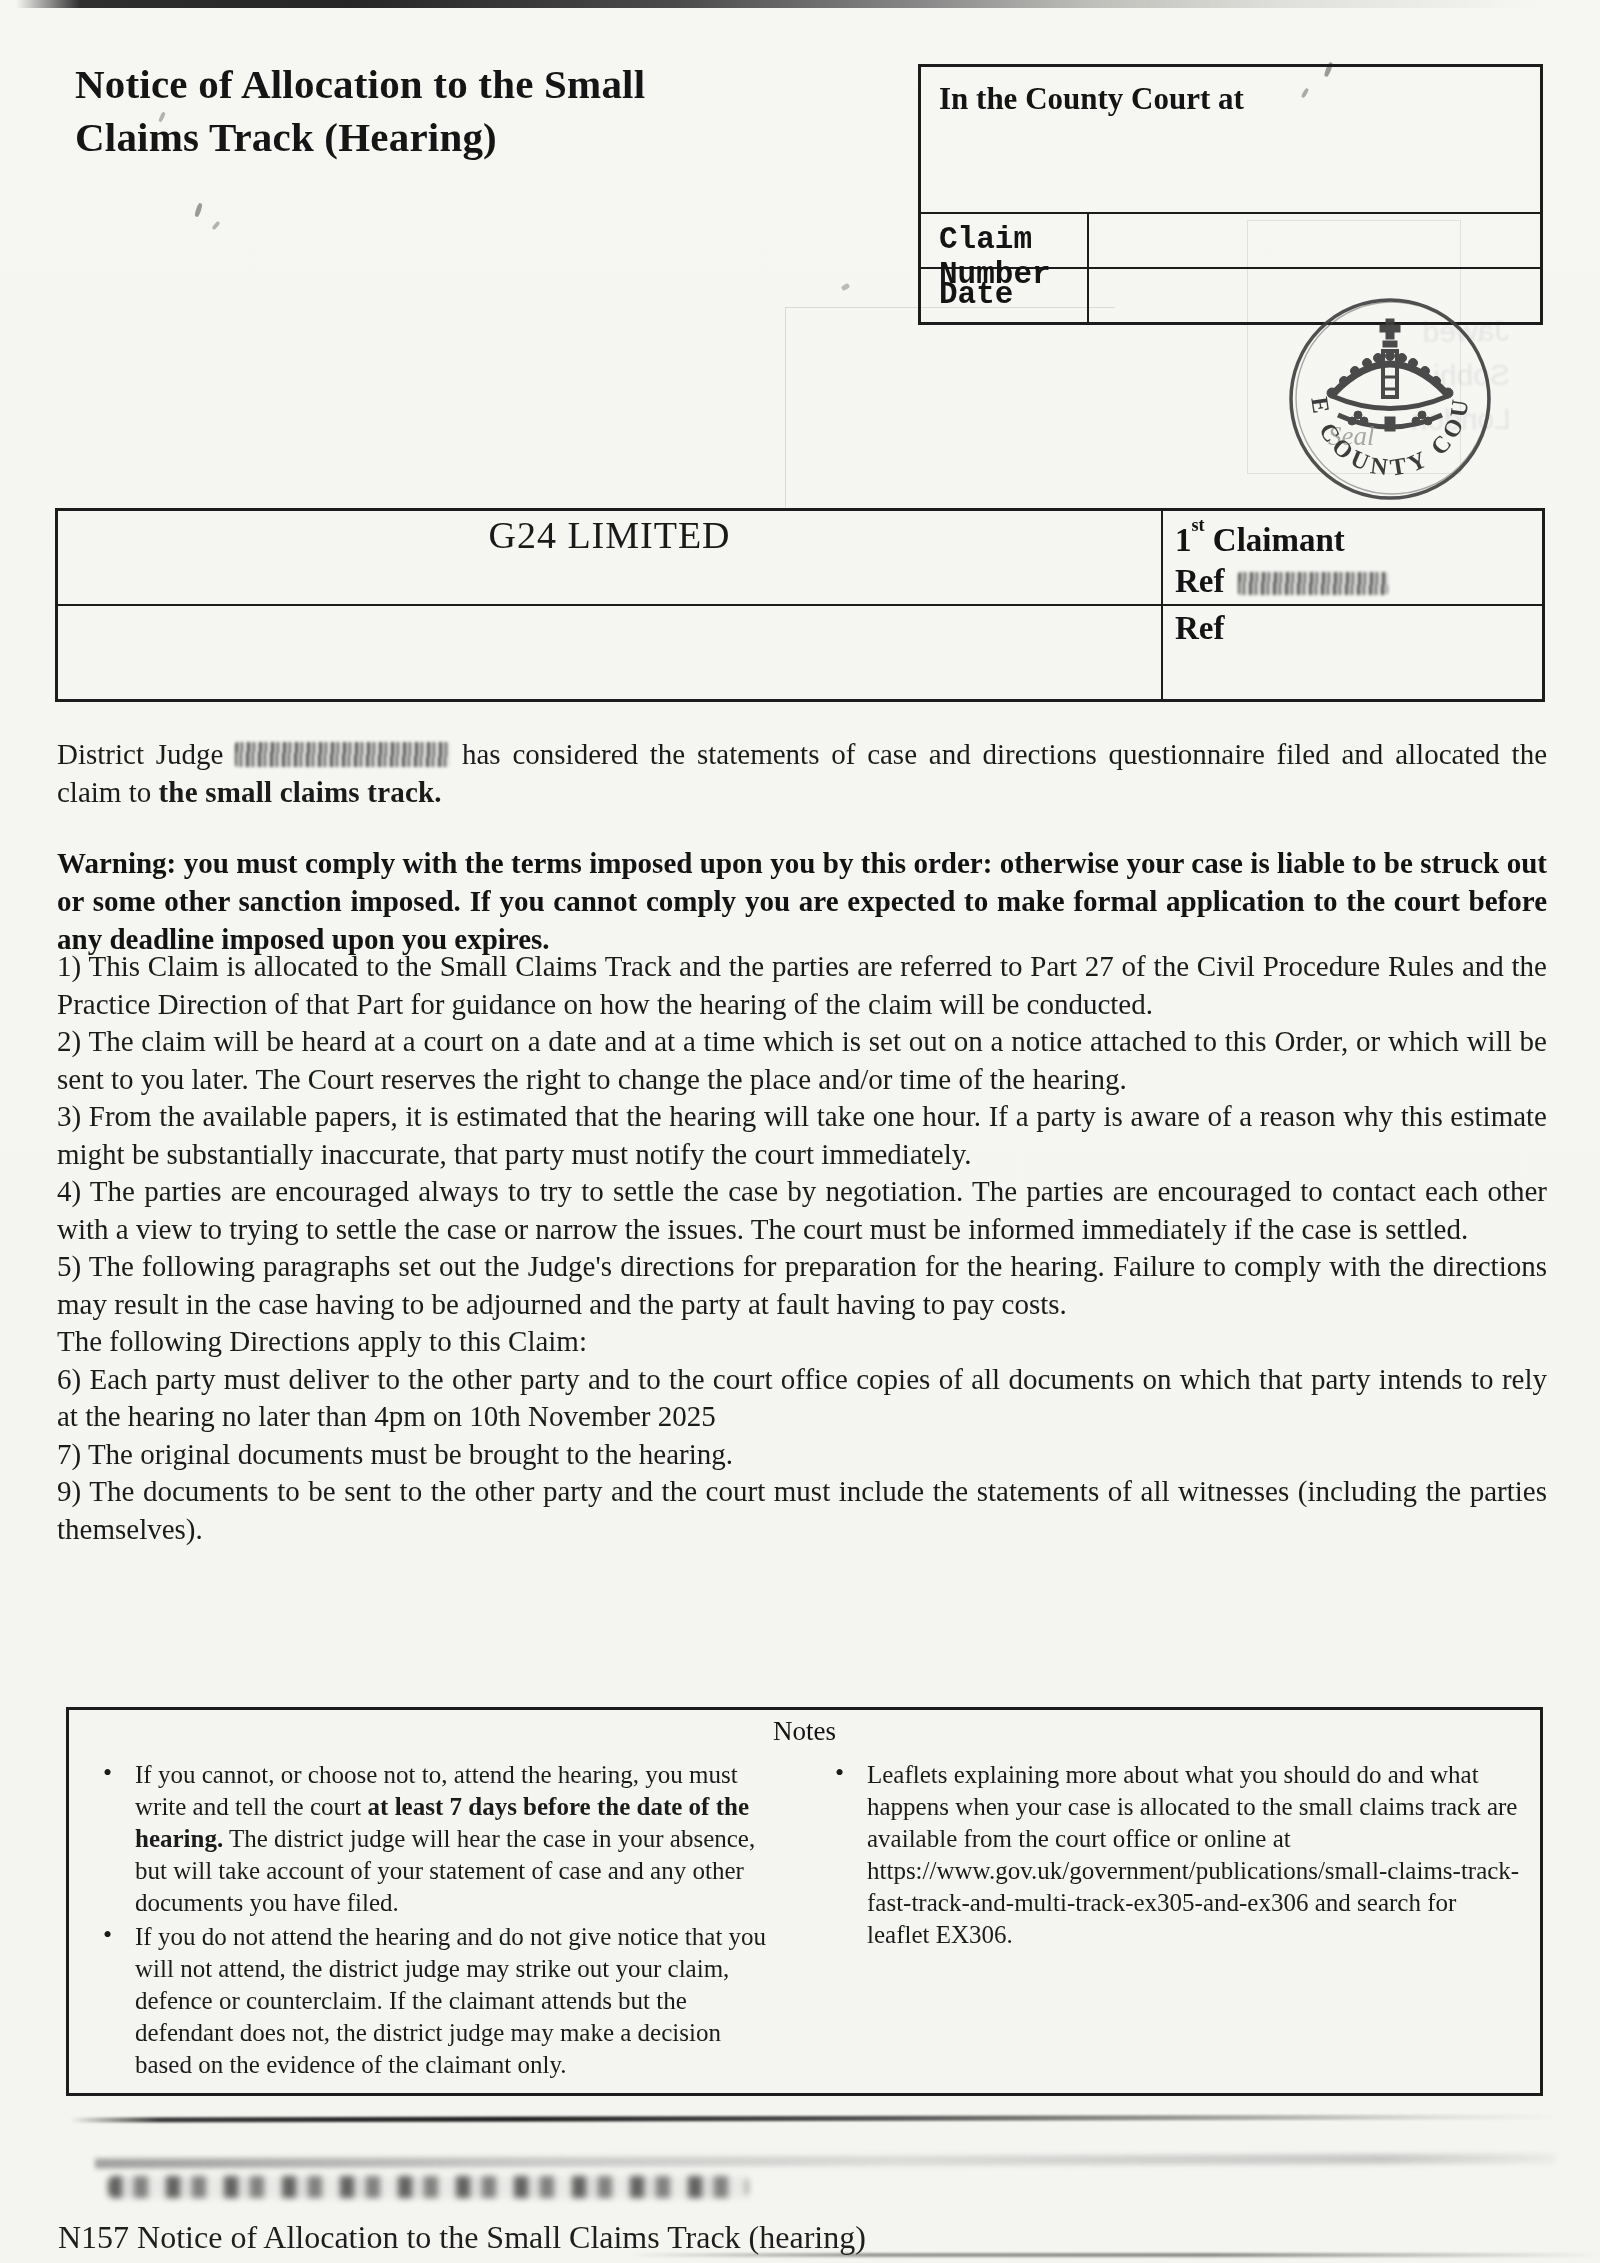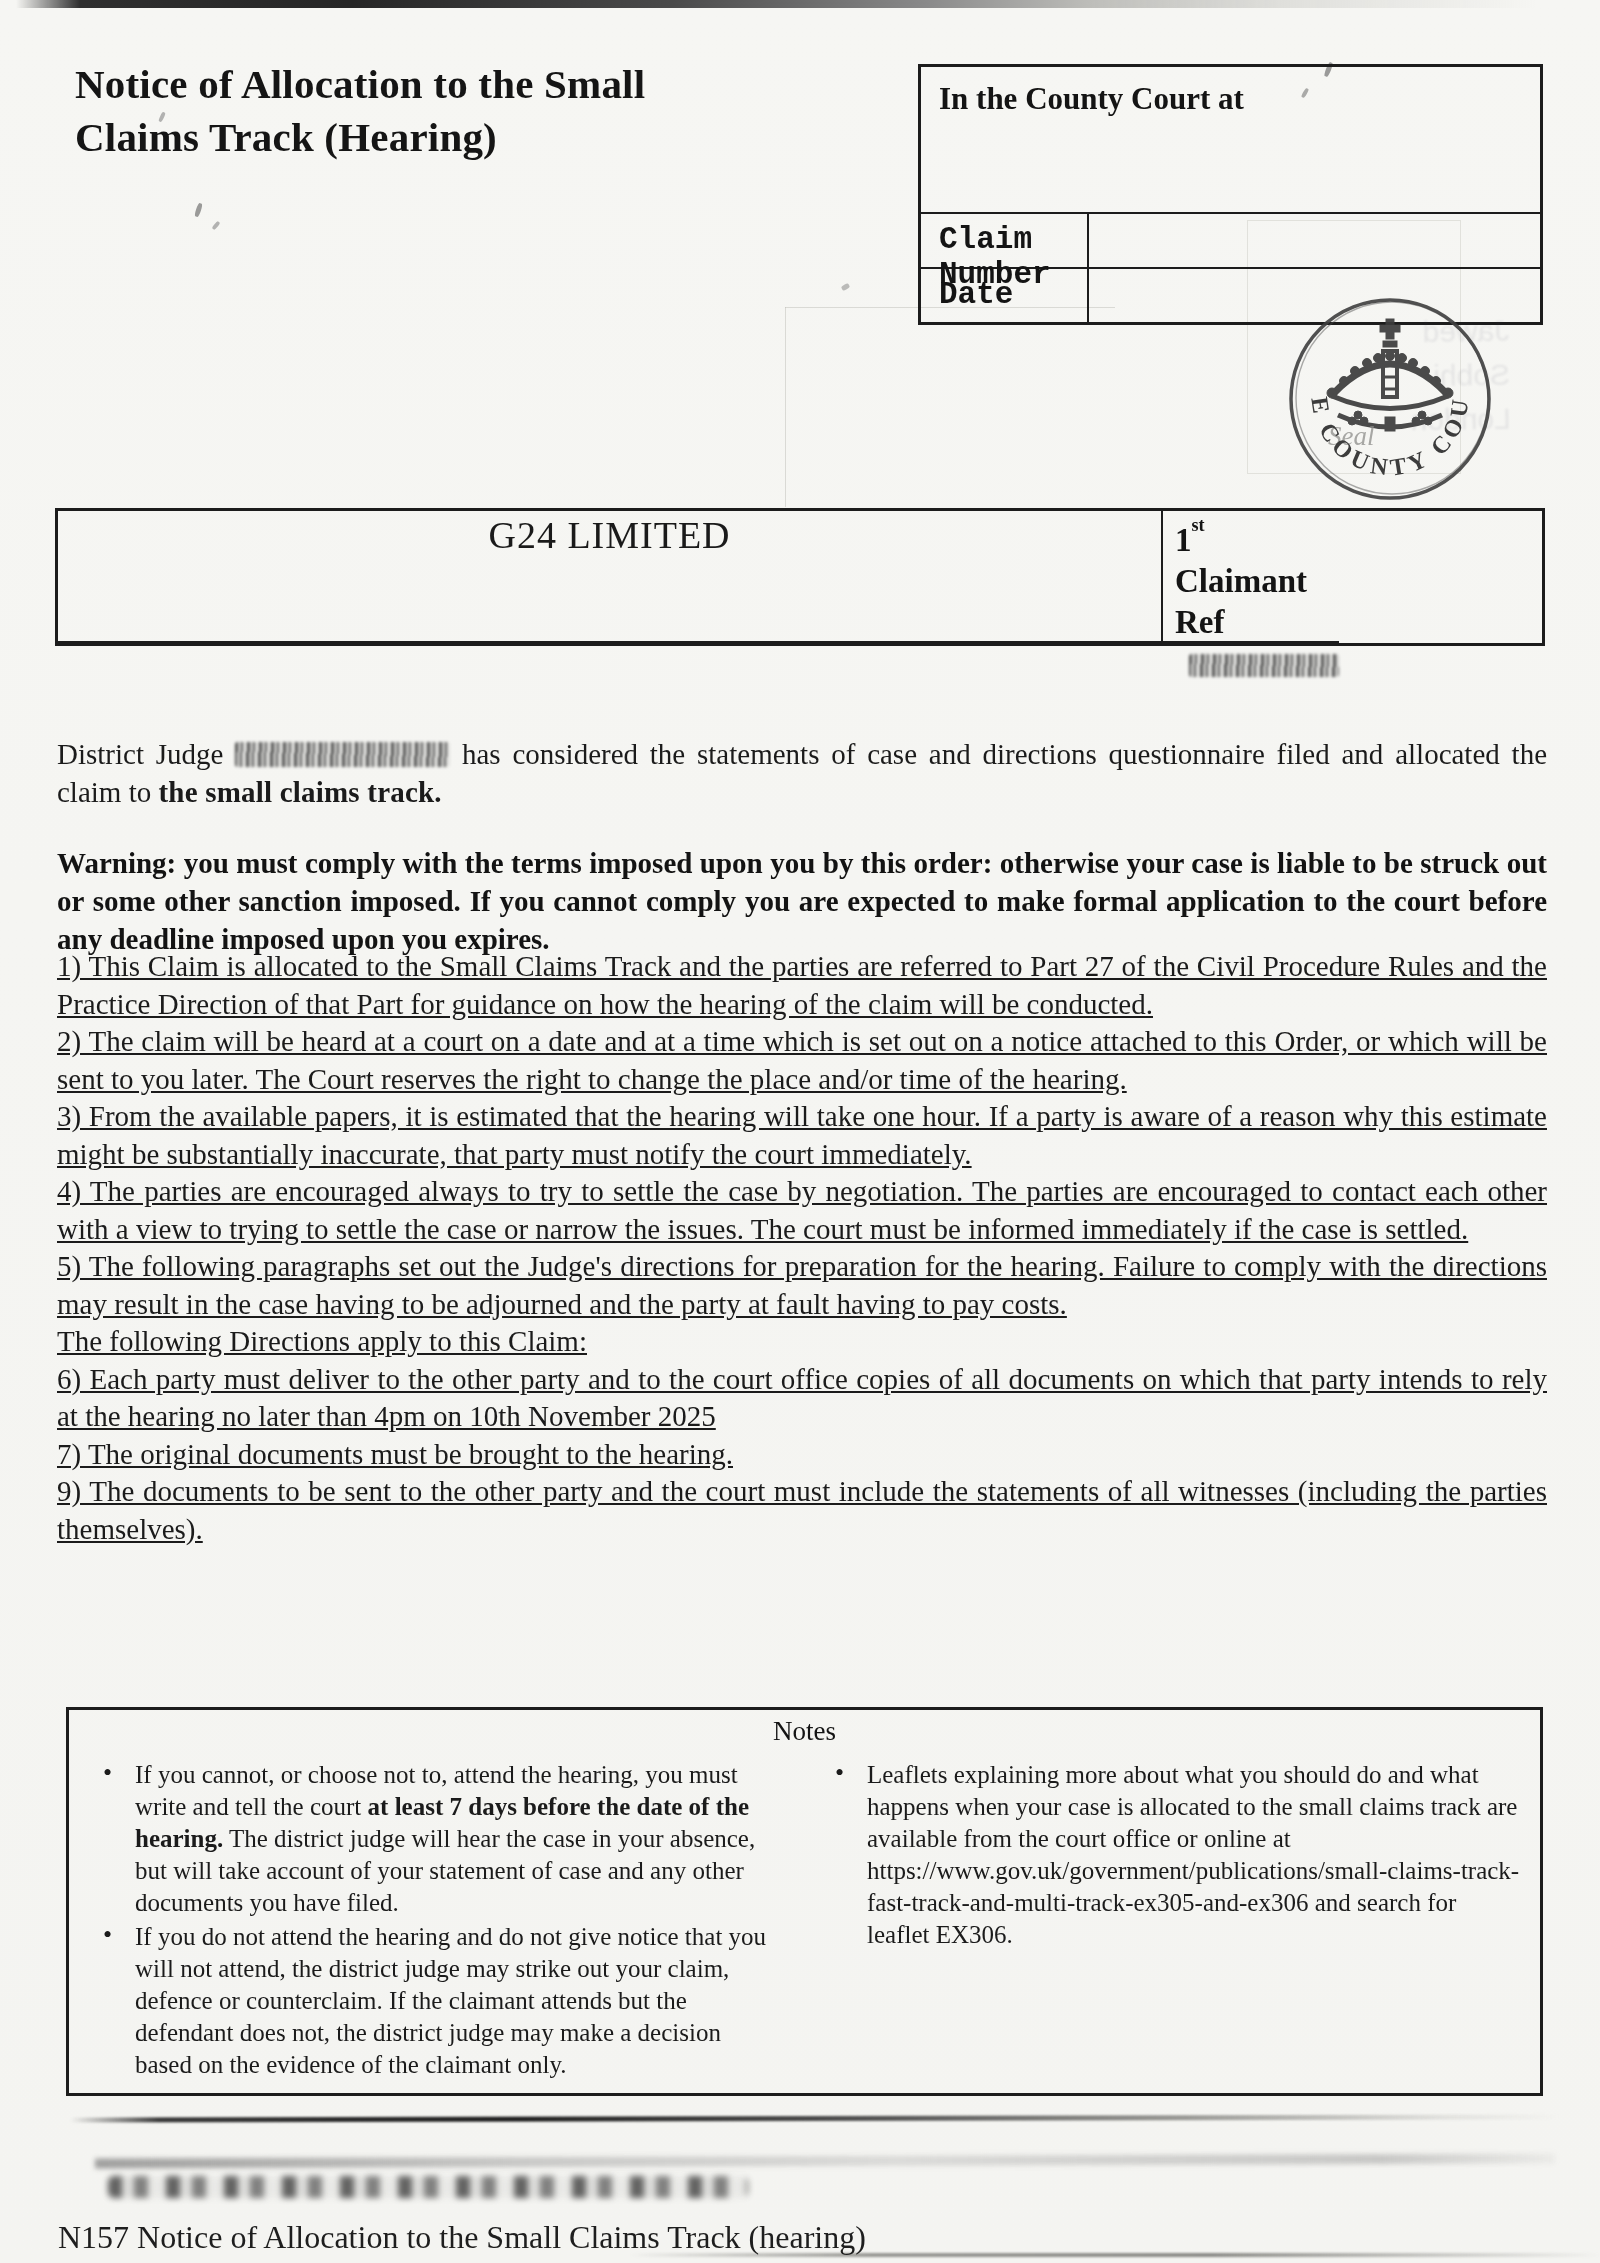--- a/index.html
+++ b/index.html
@@ -32,34 +32,34 @@
   .cb-row:last-child{border-bottom:none;}
   .cb-label{font-size:31px;font-weight:bold;color:#141414;}
   .cb-cell-label{width:168px;border-right:2px solid #1c1c1c;box-sizing:border-box;padding:8px 0 0 18px;font-family:Liberation Mono, monospace;}
   .cb-cell-value{flex:1;padding:8px 0 0 12px;font-size:28px;}
   
   .seal{position:absolute;left:1284px;top:293px;width:212px;height:212px;}
   .ghost-text{position:absolute;left:1360px;top:310px;width:150px;
     transform:scaleX(-1) rotate(1deg);opacity:.09;filter:blur(1.2px);
     font-size:30px;line-height:44px;color:#3b3b55;font-family:"Liberation Sans",sans-serif;}
   
-  .party-table{position:absolute;left:55px;top:508px;width:1490px;height:138px;border:3px solid #1c1c1c;box-sizing:border-box;display:flex;flex-direction:row;}
+  .party-table{position:absolute;left:55px;top:508px;width:1490px;height:194px;border:3px solid #1c1c1c;box-sizing:border-box;display:flex;flex-direction:column;}
   .pt-row{flex:1;display:flex;border-bottom:2px solid #1c1c1c;}
   .pt-row:last-child{border-bottom:none;}
   .pt-name{width:1105px;border-right:2px solid #1c1c1c;box-sizing:border-box;display:flex;align-items:flex-start;justify-content:center;padding-top:2px;
     font-size:38px;letter-spacing:1px;color:#1a1a1a;}
   .pt-info{flex:1;padding:2px 0 0 12px;font-size:33px;font-weight:bold;line-height:41px;color:#141414;}
   .pt-info sup{font-size:.55em;position:relative;top:-.45em;font-weight:bold;}
   
   .alloc{position:absolute;left:57px;top:706px;width:1490px;
     font-size:29px;line-height:38px;text-align:justify;}
   .alloc strong{letter-spacing:.2px;}
   .warning{position:absolute;left:57px;top:815px;width:1490px;
     font-size:29px;line-height:38px;font-weight:bold;text-align:justify;color:#131313;}
-  .paras{position:absolute;left:57px;top:948px;width:1490px;font-size:29px;line-height:37.5px;text-decoration:underline;}
+  .paras{position:absolute;left:57px;top:948px;width:1490px;font-size:29px;line-height:37.5px;}
   .paras p{margin:0;text-align:justify;}
   
   .smudge{display:inline-block;vertical-align:-3px;border-radius:3px;
     background:repeating-linear-gradient(93deg,#2a2a2a 0 3px,rgba(60,60,60,.25) 3px 6px,#333 6px 8px,rgba(90,90,90,.15) 8px 12px);
     filter:blur(1.6px);opacity:.8;}
   .judge-smudge{width:215px;height:25px;}
   .ref-smudge{width:150px;height:23px;margin-left:14px;}
   
   .notes-box{position:absolute;left:66px;top:1707px;width:1477px;height:389px;border:3px solid #1c1c1c;box-sizing:border-box;padding-top:6px;}
   .notes-heading{text-align:center;font-weight:normal;font-size:27px;color:#141414;}

